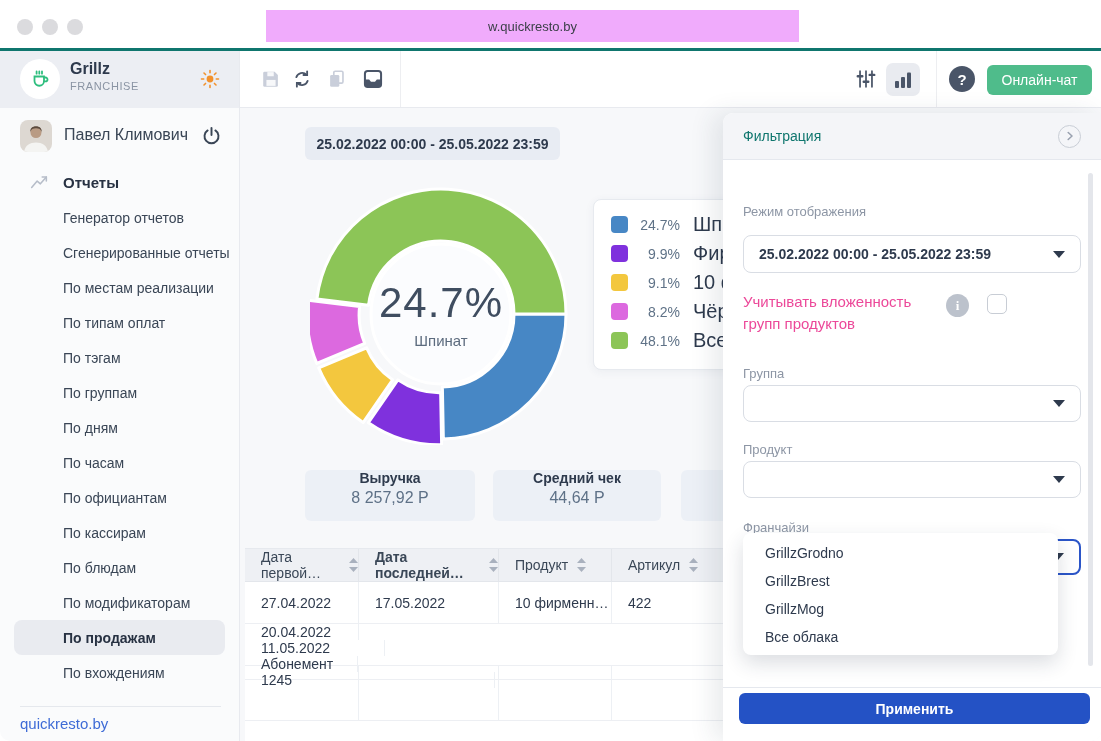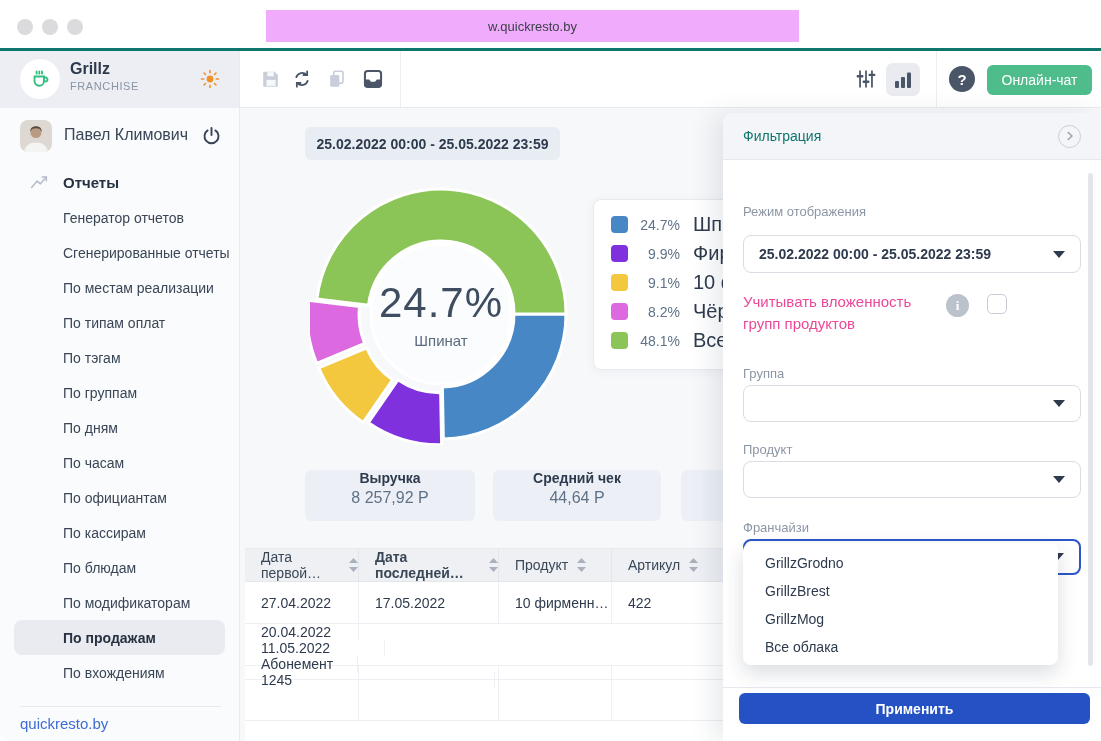--- a/index.html
+++ b/index.html
@@ -87,21 +87,21 @@
   .lbl1{margin-top:44px;} .sel1{margin-top:16px;}
   .nested-row{margin-top:18px;display:flex;align-items:flex-start;}
   .nested-text{width:190px;font-size:15px;color:#ec4899;line-height:1.45;}
   .info-circle{margin-left:13px;margin-top:3px;width:23px;height:23px;border-radius:50%;background:#BCC2CC;color:#fff;
     font-size:13px;font-weight:700;font-family:"Liberation Serif",serif;display:flex;align-items:center;justify-content:center;cursor:pointer;}
   .checkbox{margin-left:18px;margin-top:3px;width:20px;height:20px;border:1.5px solid #C8CDD5;border-radius:5px;background:#fff;cursor:pointer;}
   .lbl2{margin-top:31px;} .lbl3{margin-top:20px;} .lbl4{margin-top:22px;}
   .sel-sm{margin-top:4px;height:37px;}
   .sel-focused{margin-top:4px;height:36px;border:2px solid #2B55C8;}
   .sel-focused .val{font-weight:500;}
-  .options-card{position:absolute;left:20px;top:430px;width:315px;height:122px;background:#fff;border-radius:8px;
+  .options-card{position:absolute;left:20px;top:420px;width:315px;height:122px;background:#fff;border-radius:8px;
     box-shadow:0 8px 20px rgba(30,45,70,.16);padding-top:6px;z-index:5;}
   .option-item{height:28px;display:flex;align-items:center;padding-left:22px;font-size:14px;color:#2E3A4D;cursor:pointer;}
   .panel-footer-line{position:absolute;left:0;right:0;top:574px;border-top:1px solid #E5E8EE;}
   .apply-btn{position:absolute;left:16px;top:580px;width:351px;height:31px;background:#2452C5;border:none;border-radius:6px;
     color:#fff;font-size:14px;font-weight:700;display:flex;align-items:center;justify-content:center;cursor:pointer;
     font-family:inherit;}
   .panel-scrollbar{position:absolute;right:8px;top:60px;width:5px;height:493px;background:#E4E6EB;border-radius:3px;cursor:pointer;}
 </style>
 </head>
 <body>

